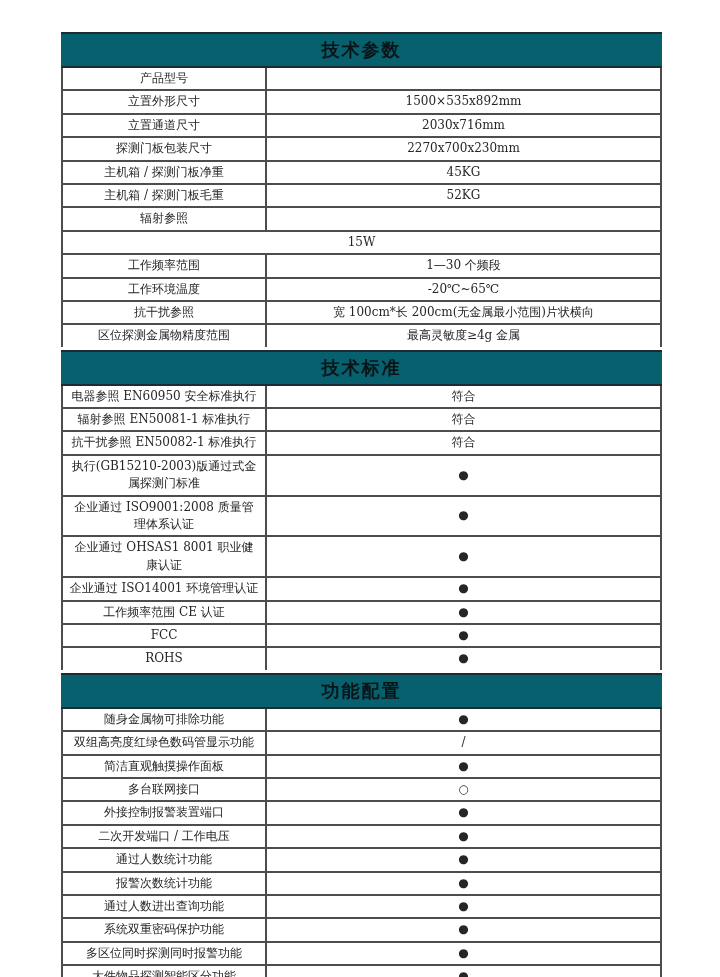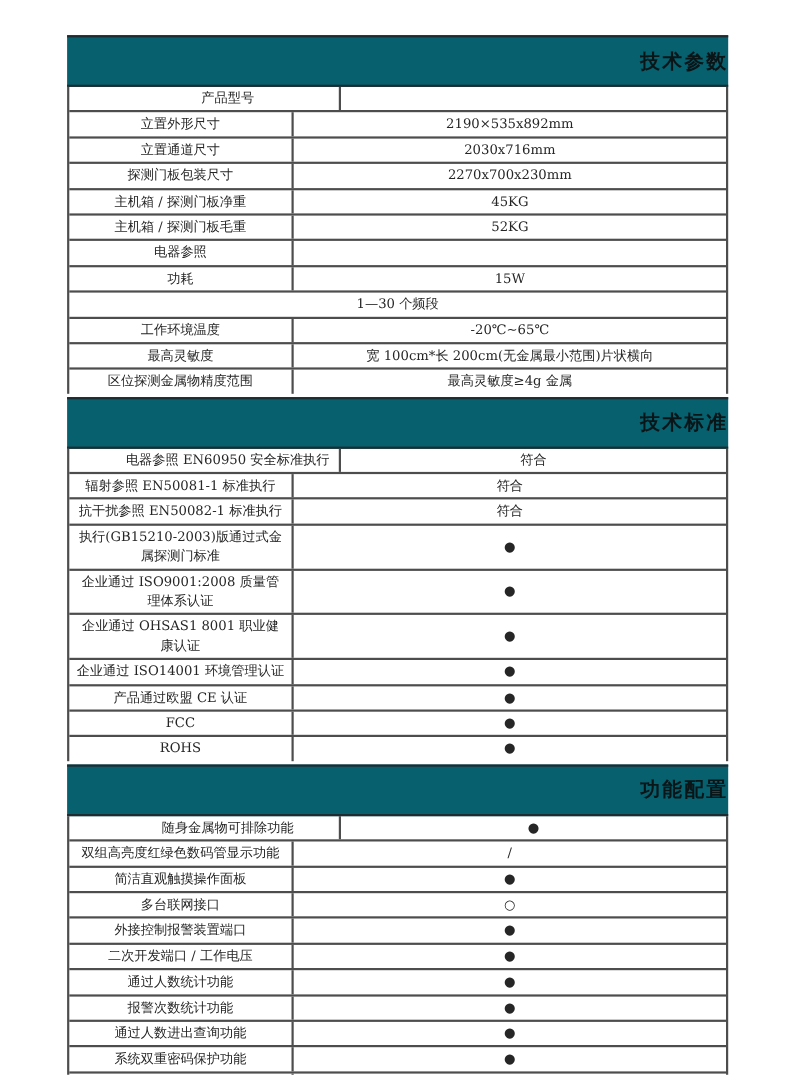--- a/index.html
+++ b/index.html
@@ -15,45 +15,45 @@
     font-family:"DejaVu Serif","Liberation Serif",serif;
     color:var(--text);
   }
   .spec-table{
     width:601px;
     margin:32px 0 0 61px;
   }
   .spec-section{display:block;}
   .spec-section + .spec-section{margin-top:3px;}
   .section-header{
-    height:47px;
+    height:36px;
     background:var(--teal);
     border-top:2px solid var(--band-border);
     border-bottom:2px solid var(--band-border);
-    display:flex;align-items:center;justify-content:flex-end;
+    display:flex;align-items:center;justify-content:center;
   }
   .section-title{
     font-family:"Liberation Sans","DejaVu Sans",sans-serif;
     font-weight:bold;
     font-size:18px;
     letter-spacing:2px;
     color:#0a1518;
   }
   .rows{
     border-left:2px solid var(--border);
     border-right:2px solid var(--border);
   }
   .spec-section:last-child .rows{border-bottom:2px solid var(--border);}
   .row{
     display:flex;
     min-height:21px;
     border-top:2px solid var(--border);
     align-items:stretch;
   }
-  .rows .row:first-child{border-top:none;margin-left:43px;}
+  .rows .row:first-child{border-top:none;}
   .cell{
     display:flex;align-items:center;justify-content:center;
     text-align:center;
     font-size:12px;
     line-height:1.45;
     padding:2px 6px;
   }
   .label-cell{
     width:204px;
     flex:0 0 204px;
@@ -70,54 +70,54 @@
     <div class="section-header">
       <span class="section-title">技术参数</span>
     </div>
     <div class="rows">
         <div class="row">
           <div class="cell label-cell">产品型号</div>
           <div class="cell value-cell"></div>
         </div>
         <div class="row">
           <div class="cell label-cell">立置外形尺寸</div>
-          <div class="cell value-cell">2190×535x892mm</div>
+          <div class="cell value-cell">1500×535x892mm</div>
         </div>
         <div class="row">
           <div class="cell label-cell">立置通道尺寸</div>
           <div class="cell value-cell">2030x716mm</div>
         </div>
         <div class="row">
           <div class="cell label-cell">探测门板包装尺寸</div>
           <div class="cell value-cell">2270x700x230mm</div>
         </div>
         <div class="row">
           <div class="cell label-cell">主机箱 / 探测门板净重</div>
           <div class="cell value-cell">45KG</div>
         </div>
         <div class="row">
           <div class="cell label-cell">主机箱 / 探测门板毛重</div>
           <div class="cell value-cell">52KG</div>
         </div>
         <div class="row">
-          <div class="cell label-cell">电器参照</div>
-        </div>
-        <div class="row">
-          <div class="cell label-cell">功耗</div>
+          <div class="cell label-cell">辐射参照</div>
+        </div>
+        <div class="row">
           <div class="cell value-cell">15W</div>
         </div>
         <div class="row">
+          <div class="cell label-cell">工作频率范围</div>
           <div class="cell value-cell">1—30 个频段</div>
         </div>
         <div class="row">
           <div class="cell label-cell">工作环境温度</div>
           <div class="cell value-cell">-20℃~65℃</div>
         </div>
         <div class="row">
-          <div class="cell label-cell">最高灵敏度</div>
+          <div class="cell label-cell">抗干扰参照</div>
           <div class="cell value-cell">宽 100cm*长 200cm(无金属最小范围)片状横向</div>
         </div>
         <div class="row">
           <div class="cell label-cell">区位探测金属物精度范围</div>
           <div class="cell value-cell">最高灵敏度≥4g 金属</div>
         </div>
       </div>
   </section>
 
   <section class="spec-section">
@@ -147,21 +147,21 @@
         </div>
         <div class="row">
           <div class="cell label-cell">企业通过 OHSAS1 8001 职业健康认证</div>
           <div class="cell value-cell">●</div>
         </div>
         <div class="row">
           <div class="cell label-cell">企业通过 ISO14001 环境管理认证</div>
           <div class="cell value-cell">●</div>
         </div>
         <div class="row">
-          <div class="cell label-cell">产品通过欧盟 CE 认证</div>
+          <div class="cell label-cell">工作频率范围 CE 认证</div>
           <div class="cell value-cell">●</div>
         </div>
         <div class="row">
           <div class="cell label-cell">FCC</div>
           <div class="cell value-cell">●</div>
         </div>
         <div class="row">
           <div class="cell label-cell">ROHS</div>
           <div class="cell value-cell">●</div>
         </div>

